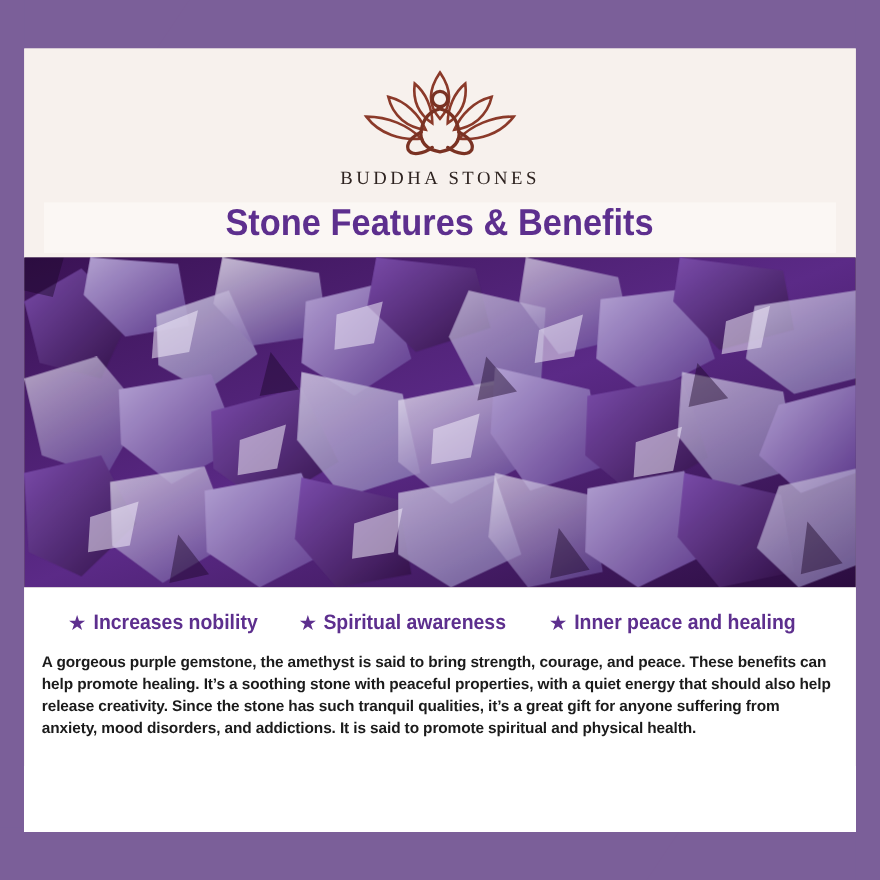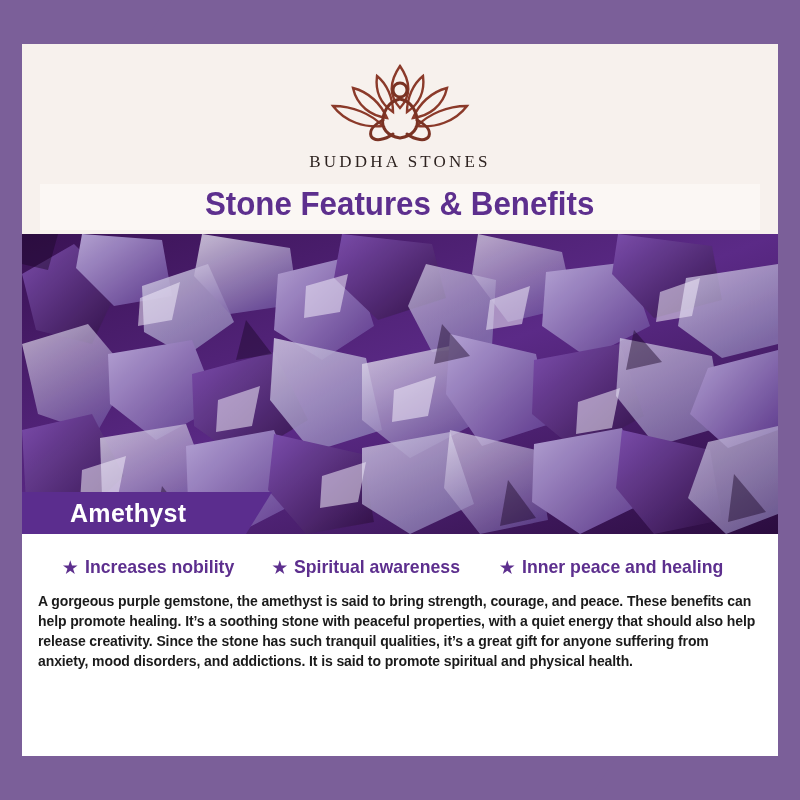--- a/index.html
+++ b/index.html
@@ -210,23 +210,20 @@
           <polygon points="0,0 36,0 26,36 0,30"></polygon>
           <polygon points="224,86 250,120 214,126"></polygon>
           <polygon points="420,90 448,122 412,130"></polygon>
           <polygon points="612,96 640,128 604,136"></polygon>
           <polygon points="140,252 168,288 132,296"></polygon>
           <polygon points="486,246 514,284 478,292"></polygon>
           <polygon points="712,240 744,278 706,288"></polygon>
         </g>
       </svg>
 
-      <div class="stone-banner">
-        <span class="label">Amethyst</span>
-      </div>
     </div>
 
     <div class="lower">
       <div class="features">
         <div class="feature">
           <span class="star">★</span>
           <span class="ftext">Increases nobility</span>
         </div>
         <div class="feature">
           <span class="star">★</span>

